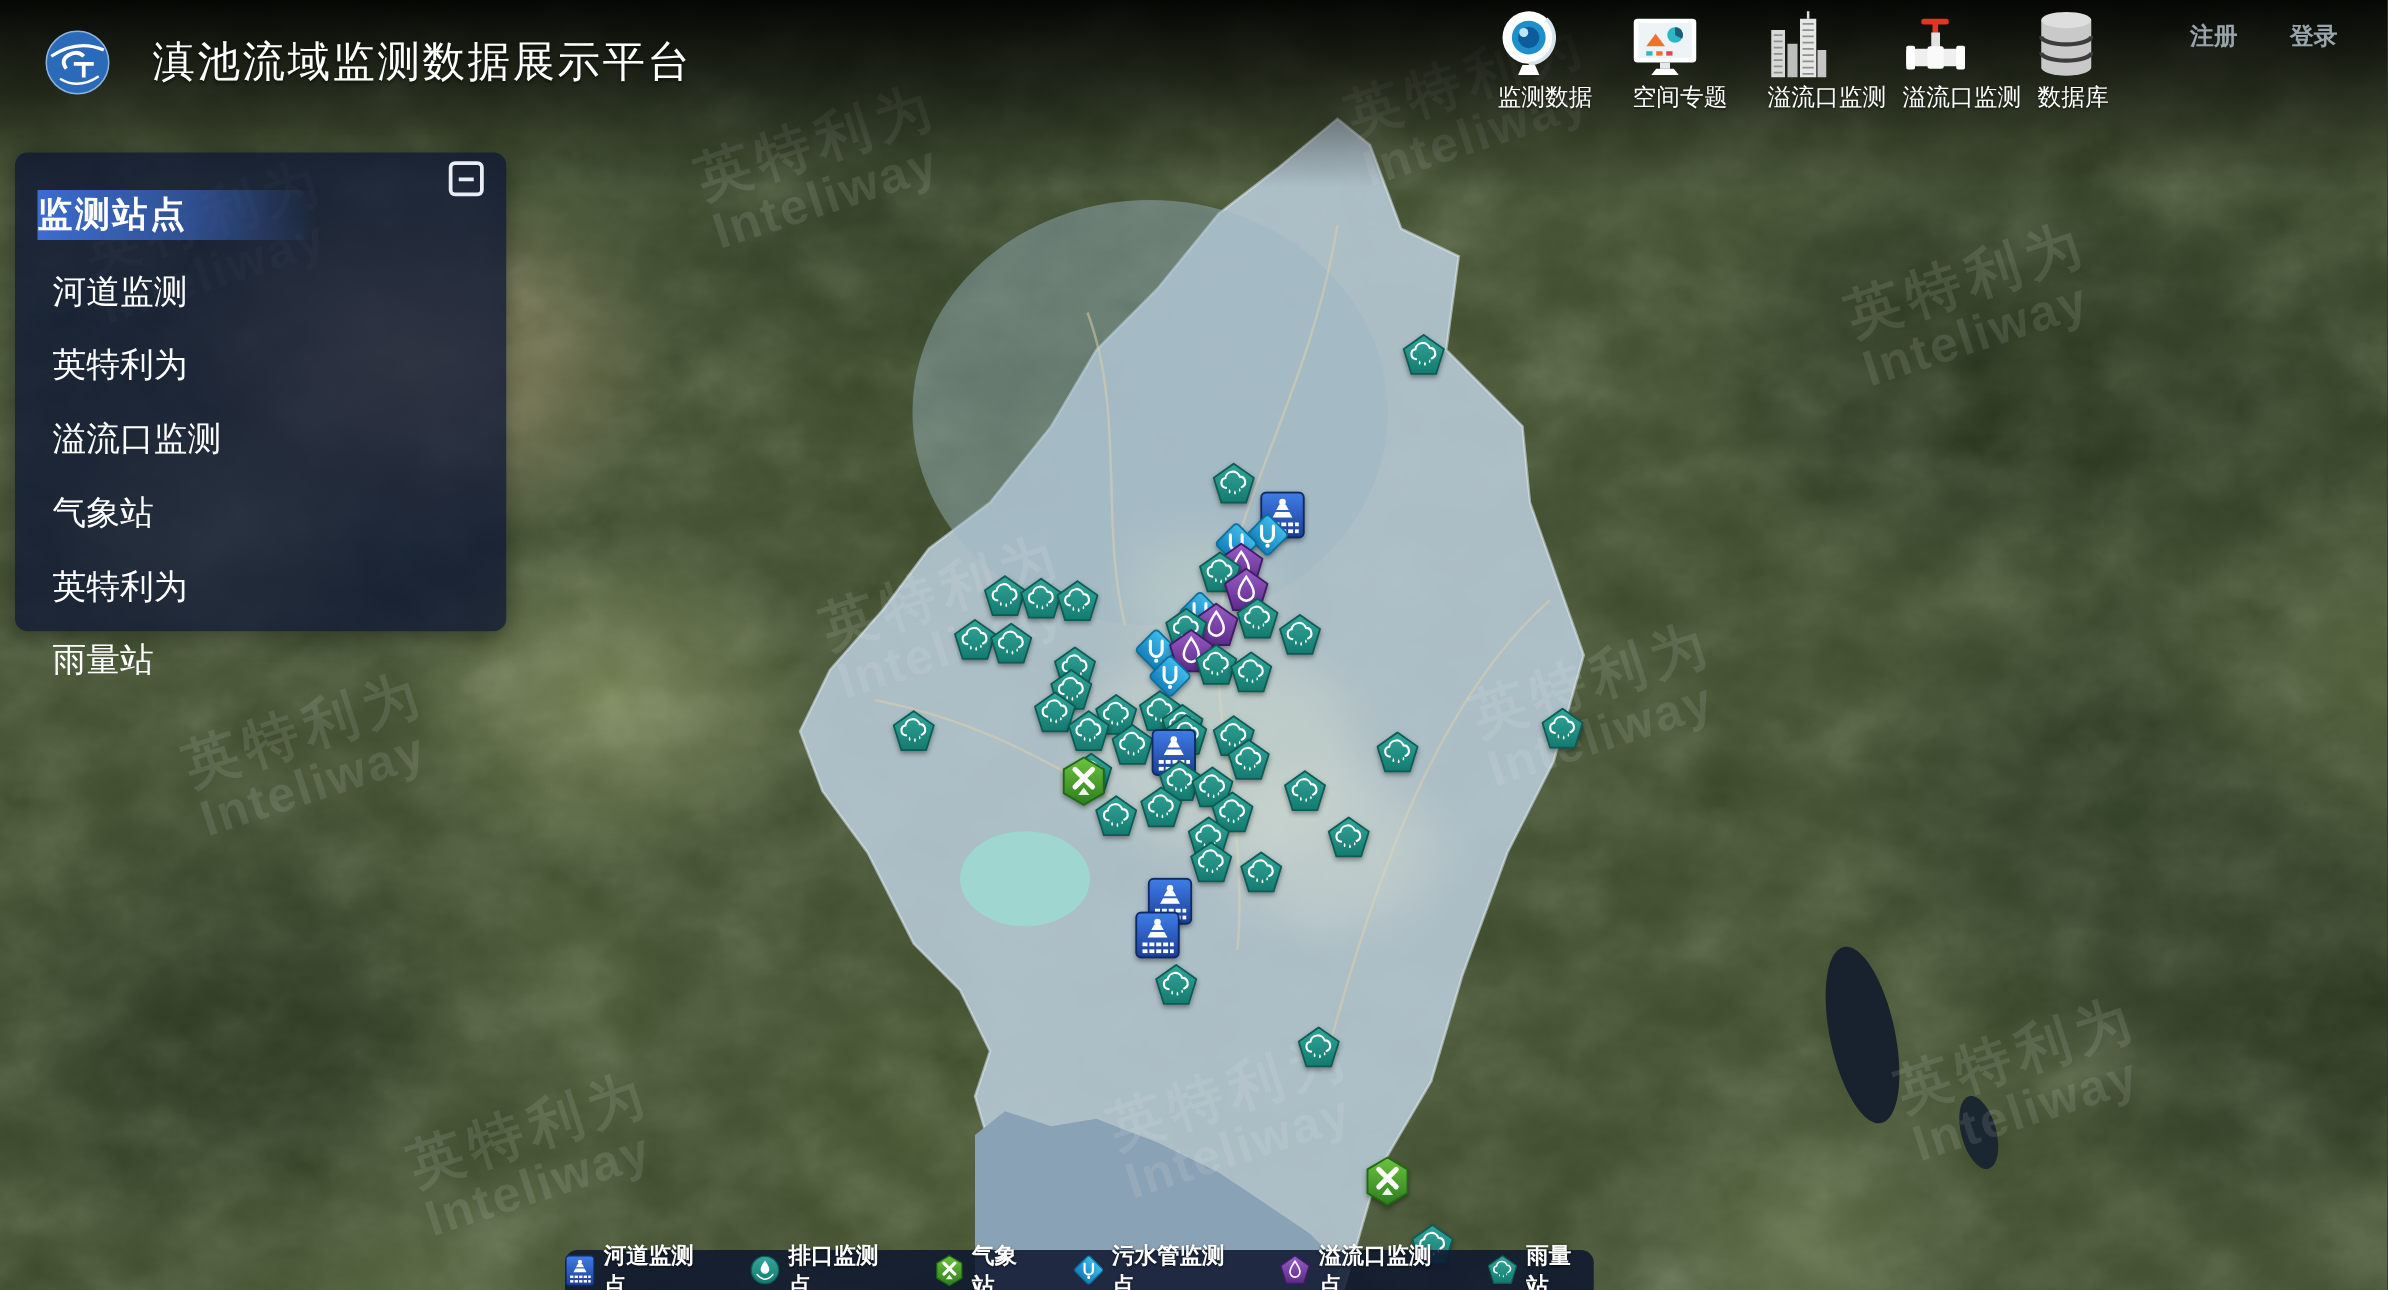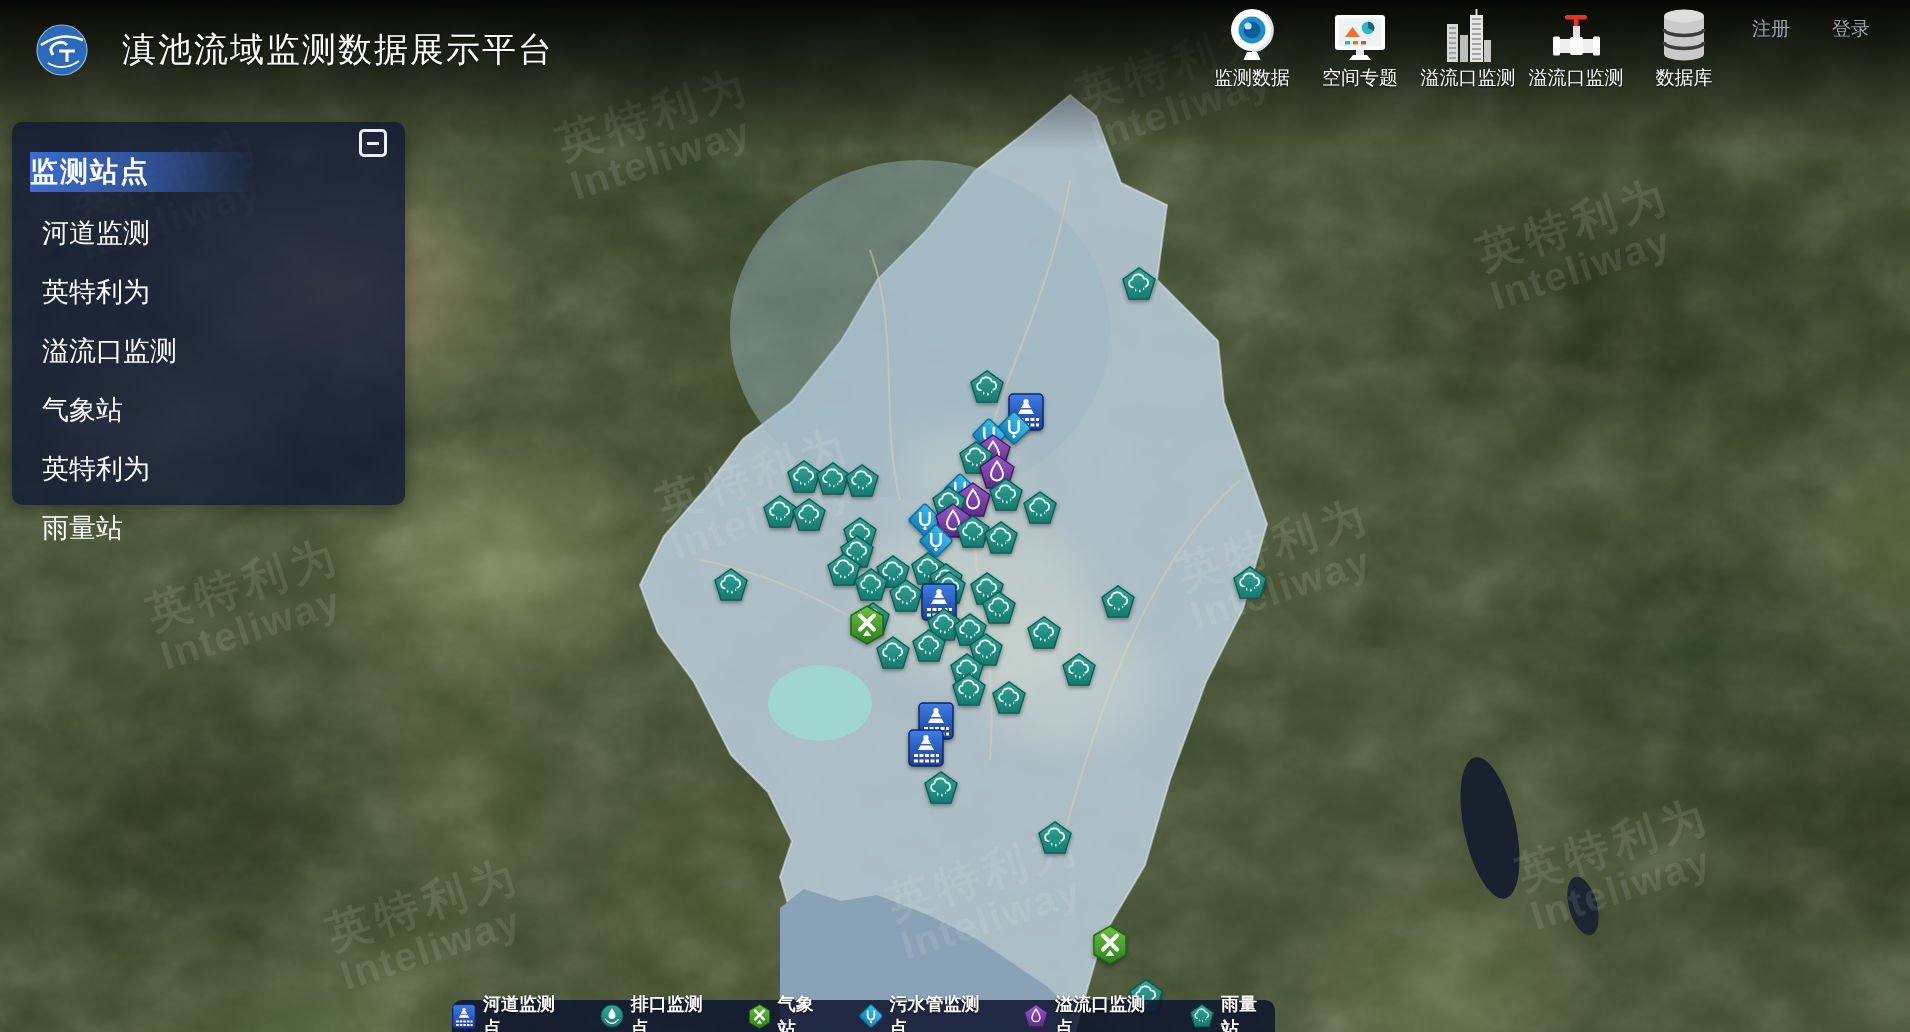--- a/index.html
+++ b/index.html
@@ -51,25 +51,25 @@
 
   
   .topfade{position:absolute;left:0;top:0;width:100%;height:150px;z-index:5;
     background:linear-gradient(180deg,rgba(0,0,0,.92) 0%,rgba(0,0,0,.55) 45%,rgba(0,0,0,0) 100%);
     pointer-events:none;}
   .header{position:absolute;left:0;top:0;width:100%;height:110px;z-index:6;}
   .brand{position:absolute;left:36px;top:24px;display:flex;align-items:center;}
   .brand .title{margin-left:34px;font-size:34px;font-weight:500;letter-spacing:2px;
                 text-shadow:0 1px 3px rgba(0,0,0,.6);}
   .nav{position:absolute;right:172px;top:6px;display:flex;align-items:flex-start;}
-  .nav-item{width:108px;display:flex;flex-direction:column;align-items:center;cursor:pointer;}
+  .nav-item{width:108px;display:flex;flex-direction:column;align-items:flex-start;cursor:pointer;}
   .nav-item .ico{height:56px;display:flex;align-items:flex-end;justify-content:center;}
   .nav-item .lbl{margin-top:3px;font-size:19px;text-shadow:0 1px 2px rgba(0,0,0,.7);}
   .auth{position:absolute;right:40px;top:16px;display:flex;gap:42px;}
-  .auth a{color:#9aa4ad;font-size:19px;text-decoration:none;cursor:pointer;}
+  .auth a{color:#9aa4ad;font-size:19px;text-decoration:none;cursor:pointer;font-weight:bold;}
 
   
   .panel{position:absolute;left:12px;top:122px;width:393px;height:383px;z-index:7;
     background:rgba(13,22,52,0.76);border-radius:10px;box-shadow:0 4px 18px rgba(0,0,0,.35);}
   .panel .minbtn{position:absolute;right:18px;top:7px;width:22px;height:22px;cursor:pointer;
     border:3px solid #e9eef6;border-radius:5px;display:flex;align-items:center;justify-content:center;}
   .panel .minbtn i{display:block;width:12px;height:3px;background:#e9eef6;}
   .panel .ptitle{margin:30px 0 0 18px;width:224px;height:40px;line-height:40px;
     font-size:28px;font-weight:bold;letter-spacing:2px;cursor:pointer;
     background:linear-gradient(90deg,rgba(62,112,216,.95) 0%,rgba(62,112,216,.55) 55%,rgba(62,112,216,0) 100%);}

